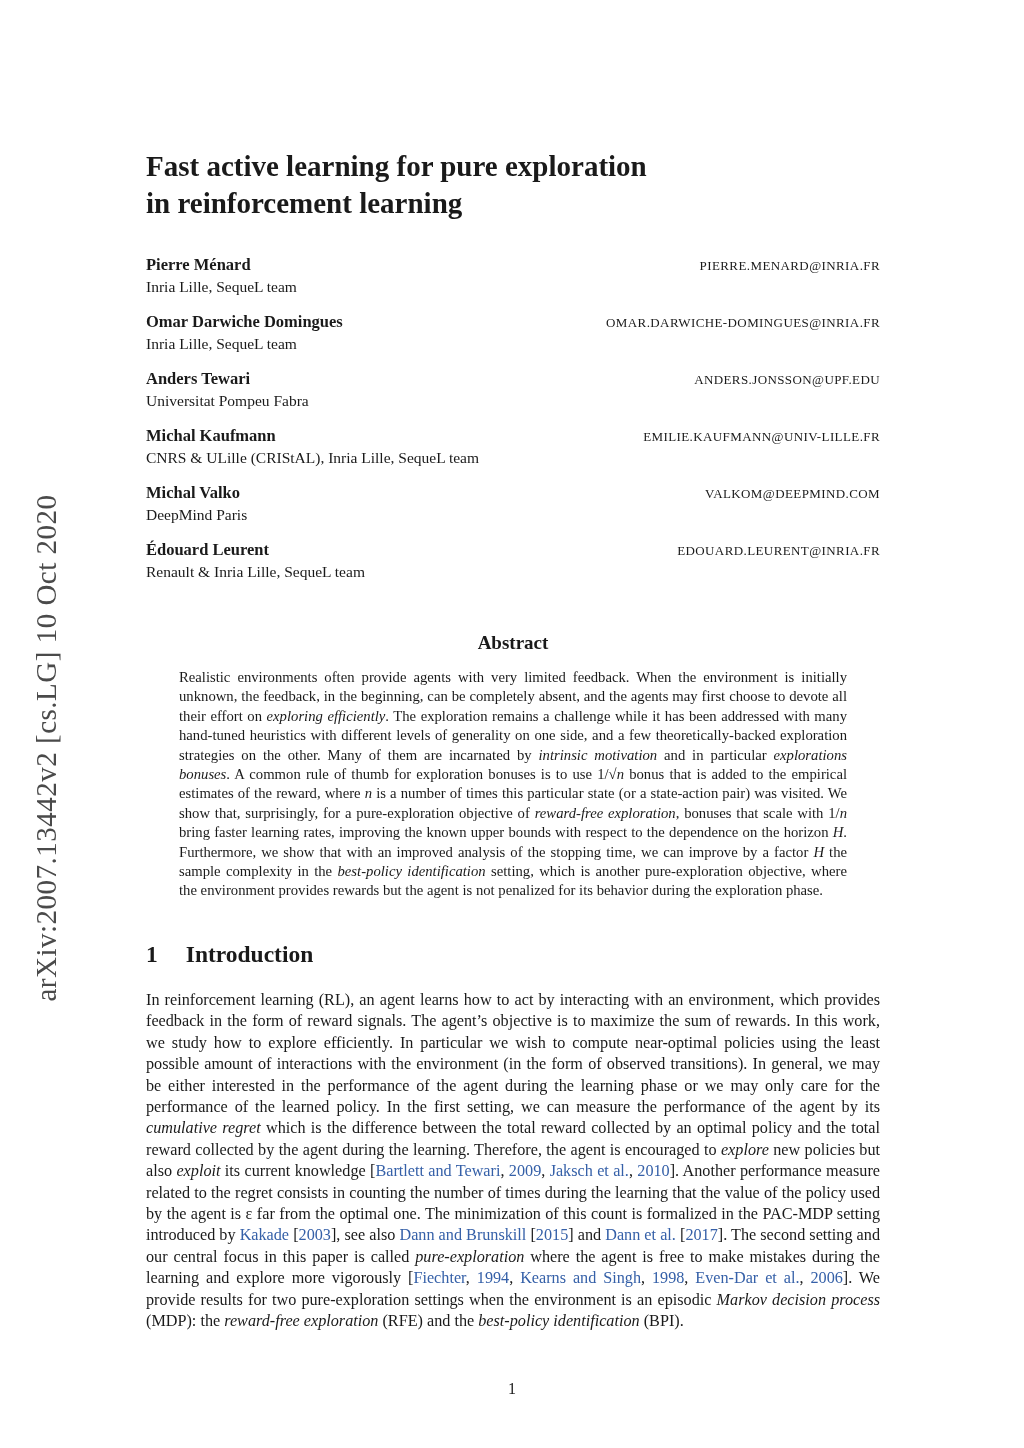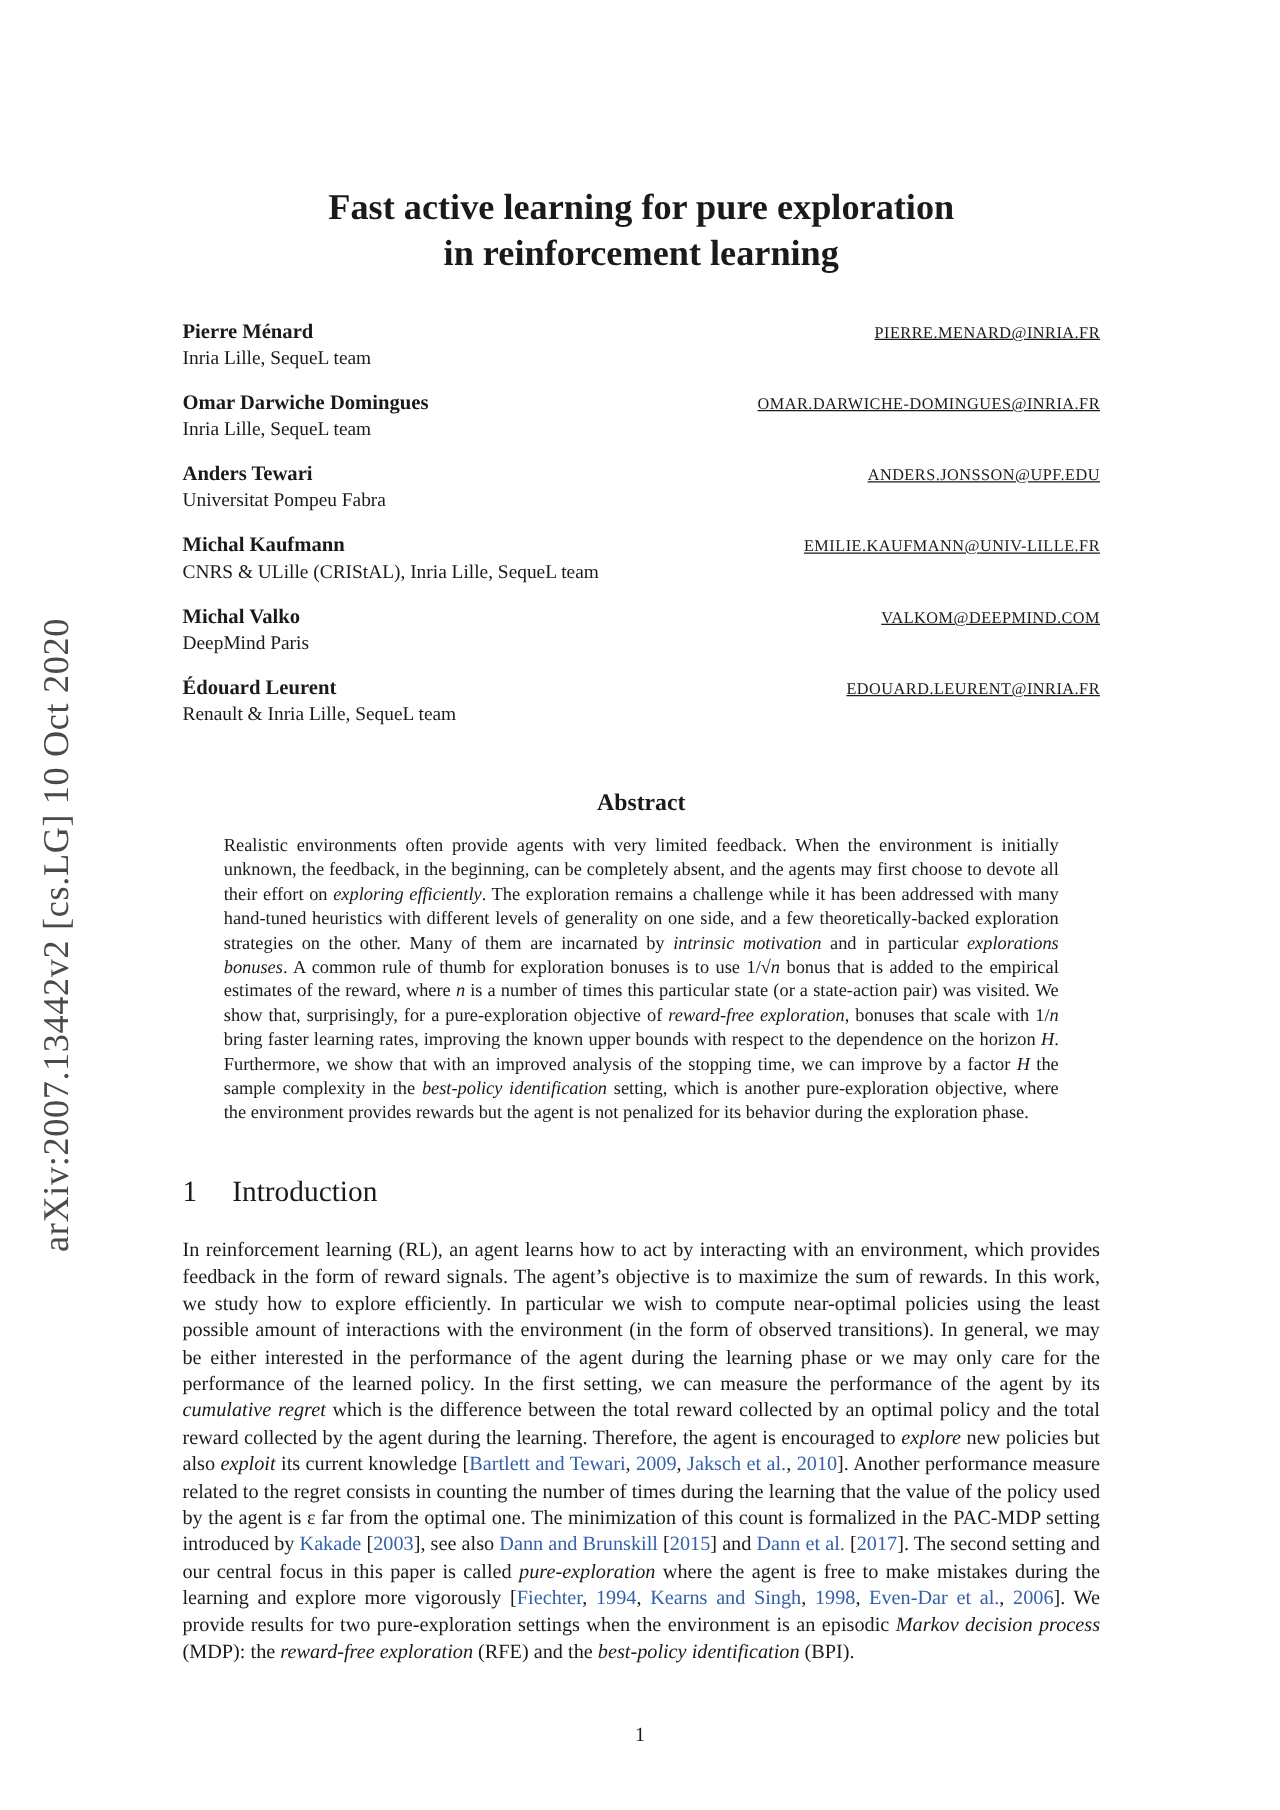--- a/index.html
+++ b/index.html
@@ -23,44 +23,44 @@
     letter-spacing: 0.5px;
   }
   .content {
     position: absolute;
     left: 146px;
     top: 0;
     width: 734px;
   }
   .title {
     margin-top: 148px;
-    text-align: center;
+    text-align: left;
     font-size: 29px;
     font-weight: bold;
     line-height: 37px;
   }
   .authors { margin-top: 32px; }
   .author-row {
     display: flex;
     justify-content: space-between;
     align-items: flex-start;
     margin-bottom: 14px;
   }
   .author-name { font-weight: bold; font-size: 16.5px; line-height: 22px; }
   .author-aff  { font-size: 15.5px; line-height: 21px; }
-  .author-email { font-size: 13px; letter-spacing: 0.4px; padding-top: 4px; text-decoration: underline; }
+  .author-email { font-size: 13px; letter-spacing: 0.4px; padding-top: 4px; }
   .abstract { margin-top: 50px; }
   .abstract-heading { text-align: center; font-weight: bold; font-size: 19px; }
   .abstract-body {
     margin: 14px 33px 0 33px;
     font-size: 14.7px;
     line-height: 19.4px;
     text-align: justify;
   }
-  .section-heading { margin-top: 40px; font-size: 23.5px; font-weight: normal; }
+  .section-heading { margin-top: 40px; font-size: 23.5px; font-weight: bold; }
   .section-number { display: inline-block; margin-right: 28px; }
   .intro-body {
     margin-top: 22px;
     font-size: 16.2px;
     line-height: 21.4px;
     text-align: justify;
   }
   .page-number {
     position: absolute;
     left: 0;

